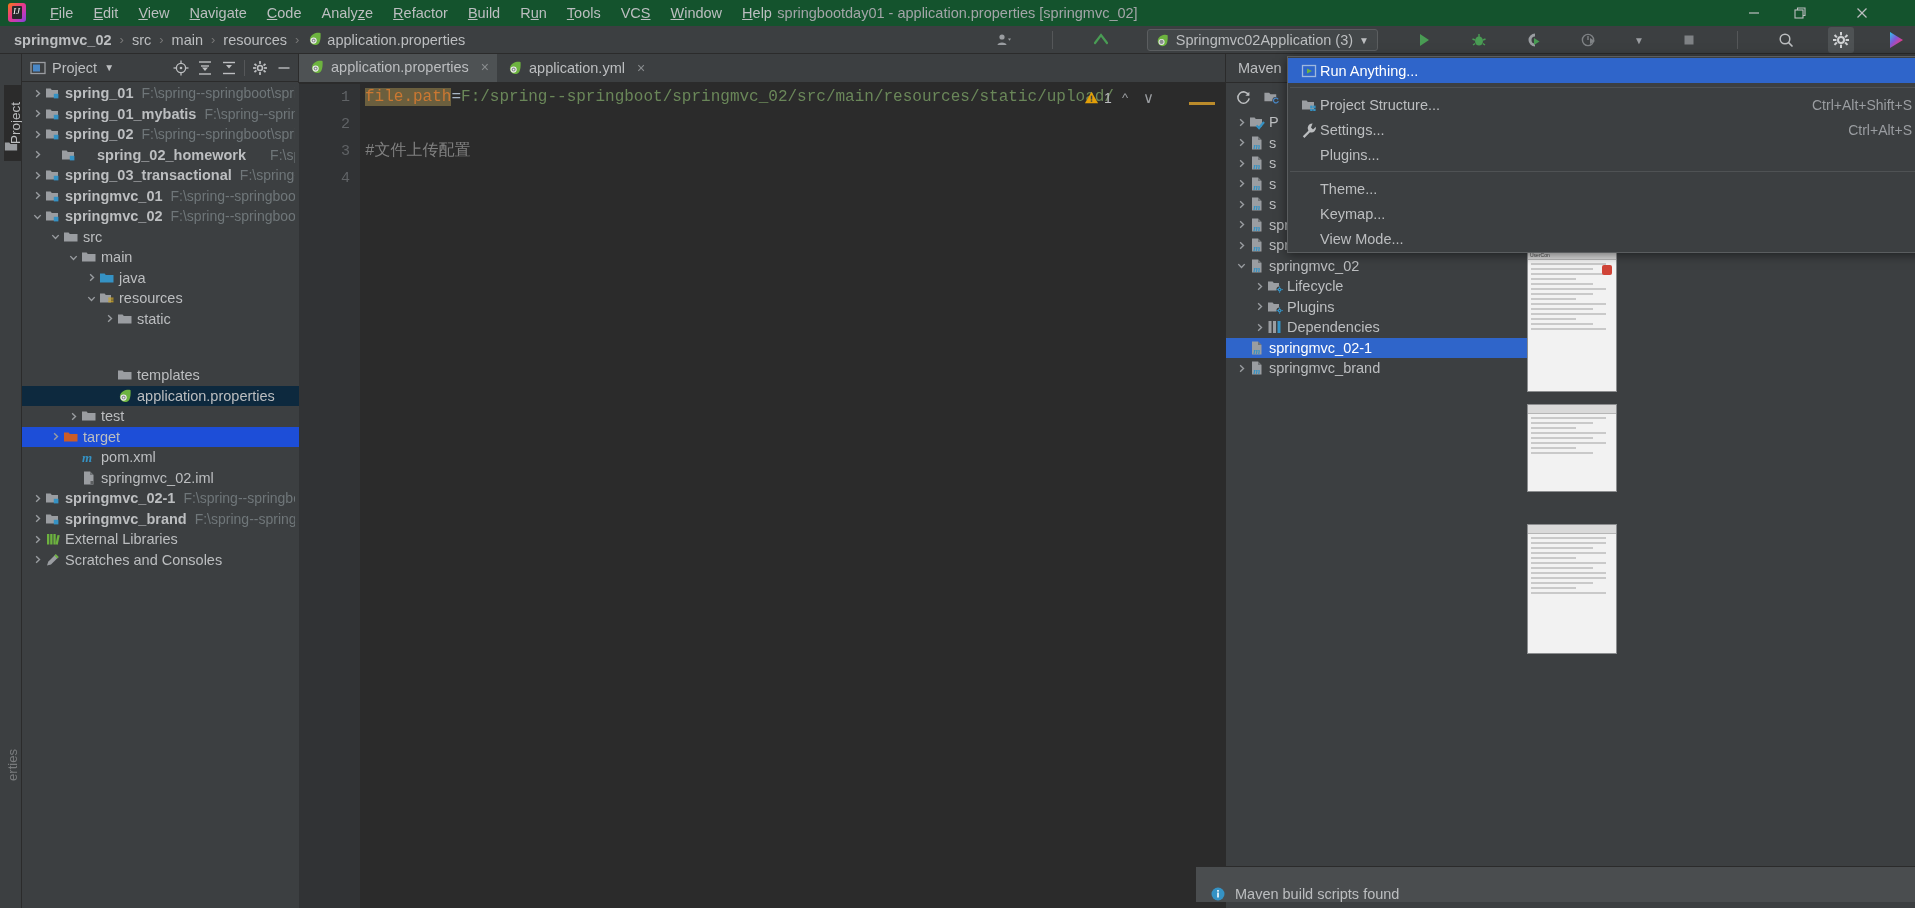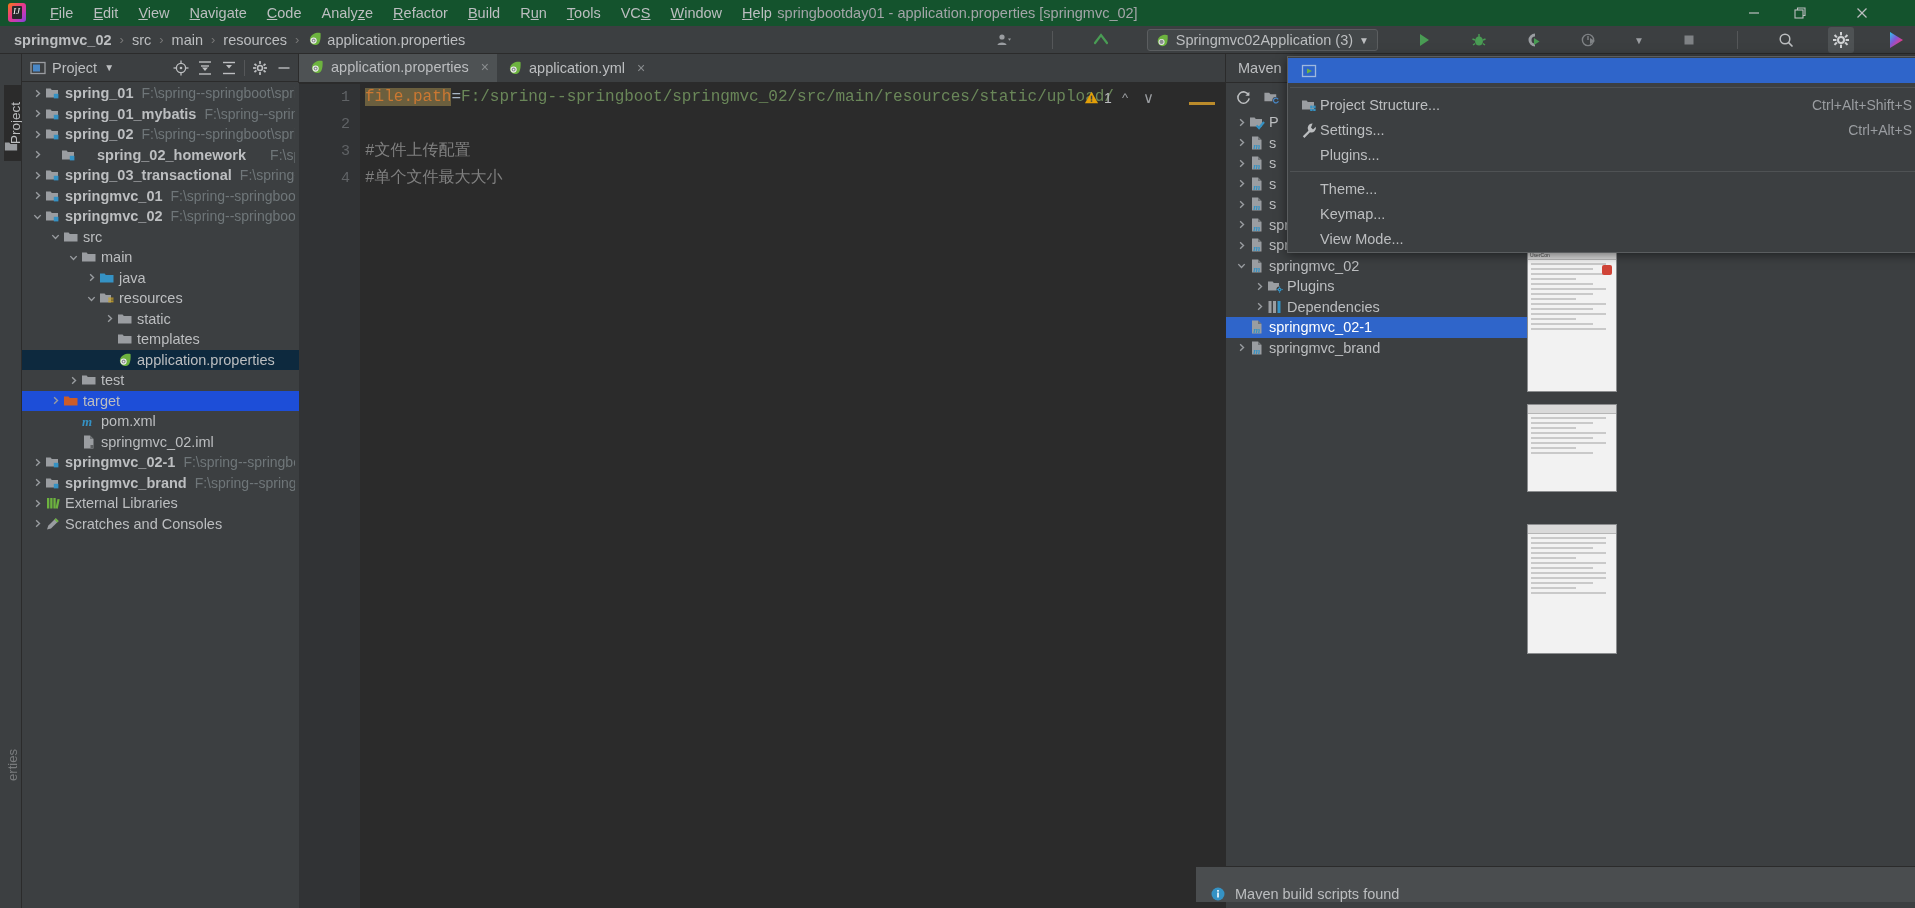--- a/index.html
+++ b/index.html
@@ -575,21 +575,21 @@
             <path d="M4.5 2.5 L8.2 6 L4.5 9.5" fill="none" stroke="#9a9da1" stroke-width="1.5"></path>
           </svg>
         </span>
         <span class="ticon">
           <svg class="ico" width="16" height="16" viewBox="0 0 16 16">
             <path d="M1 3.5 h4.6 l1.2 1.4 H14.5 V12.5 H1 Z" fill="#9a9da1"></path>
           </svg>
         </span>
         <span class="tlabel">static</span>
       </div>
-      <div class="trow" style="padding-left: 80px;">
+      <div class="trow" style="padding-left: 80px; margin-top: 36px;">
         <span class="twist"></span>
         <span class="ticon">
           <svg class="ico" width="16" height="16" viewBox="0 0 16 16">
             <path d="M1 3.5 h4.6 l1.2 1.4 H14.5 V12.5 H1 Z" fill="#9a9da1"></path>
           </svg>
         </span>
         <span class="tlabel">templates</span>
       </div>
       <div class="trow sel" style="padding-left: 80px;">
         <span class="twist"></span>
@@ -744,21 +744,20 @@
   <div id="gutter">
       <div class="lnum">1</div>
       <div class="lnum">2</div>
       <div class="lnum">3</div>
       <div class="lnum">4</div>
     </div>
   <div id="code">
       <div class="cline"><span class="k-key">file.path</span><span class="k-eq">=</span><span class="k-val">F:/spring--springboot/springmvc_02/src/main/resources/static/upload/</span></div>
       <div class="cline">&nbsp;</div>
       <div class="cline"><span class="k-com">#文件上传配置</span></div>
-      <div class="cline"><span class="k-com">#单个文件最大大小</span></div>
     </div>
   <div id="warn-badge">
     <span>
       <svg class="ico" width="15" height="15" viewBox="0 0 16 16">
         <path d="M8 1.8 L15 14 L1 14 Z" fill="#e3a008"></path>
         <rect x="7.2" y="6" width="1.6" height="4.2" fill="#3c3f41"></rect>
         <rect x="7.2" y="11" width="1.6" height="1.6" fill="#3c3f41"></rect>
       </svg>
     </span>
     <span>1</span>
@@ -899,20 +898,41 @@
           </svg>
         </span>
         <span class="ticon">
           <svg class="ico" width="16" height="16" viewBox="0 0 16 16">
             <path d="M3 1.5 h6 l3.5 3.5 V14.5 H3 Z" fill="#9a9da1"></path>
             <path d="M9 1.5 L12.5 5 H9 Z" fill="#6f7275"></path>
             <text x="4.2" y="13.5" font-family="Liberation Serif, serif" font-style="italic" font-weight="bold" font-size="9" fill="#3592c4">m</text>
           </svg>
         </span>
         <span>springmvc_02</span>
+      </div>
+      <div class="mrow" style="padding-left: 26px;">
+        <span class="twist">
+          <svg class="ico" width="11" height="11" viewBox="0 0 12 12">
+            <path d="M4.5 2.5 L8.2 6 L4.5 9.5" fill="none" stroke="#9a9da1" stroke-width="1.5"></path>
+          </svg>
+        </span>
+        <span class="ticon">
+          <svg class="ico" width="16" height="16" viewBox="0 0 16 16">
+            <path d="M1 3.5 h4.6 l1.2 1.4 H12 V12.5 H1 Z" fill="#9a9da1"></path>
+            <circle cx="12.6" cy="11.6" r="3.2" fill="#3c3f41"></circle>
+            <circle cx="12.6" cy="11.6" r="1.3" fill="none" stroke="#3592c4" stroke-width="1.2"></circle>
+            <g fill="#3592c4">
+              <rect x="12.1" y="8.4" width="1" height="1.4"></rect>
+              <rect x="12.1" y="13.4" width="1" height="1.4"></rect>
+              <rect x="9.4" y="11.1" width="1.4" height="1"></rect>
+              <rect x="14.4" y="11.1" width="1.4" height="1"></rect>
+            </g>
+          </svg>
+        </span>
+        <span>Lifecycle</span>
       </div>
       <div class="mrow" style="padding-left: 26px;">
         <span class="twist">
           <svg class="ico" width="11" height="11" viewBox="0 0 12 12">
             <path d="M4.5 2.5 L8.2 6 L4.5 9.5" fill="none" stroke="#9a9da1" stroke-width="1.5"></path>
           </svg>
         </span>
         <span class="ticon">
           <svg class="ico" width="16" height="16" viewBox="0 0 16 16">
             <path d="M1 3.5 h4.6 l1.2 1.4 H12 V12.5 H1 Z" fill="#9a9da1"></path>
@@ -1026,20 +1046,21 @@
 </div>
 
 <div id="popup">
     <div class="pitem hi">
       <span class="pic">
         <svg class="ico" width="16" height="16" viewBox="0 0 16 16">
           <rect x="1.5" y="2.5" width="13" height="11" fill="none" stroke="#9fb8de" stroke-width="1.3"></rect>
           <path d="M6 5.5 L11 8 L6 10.5 Z" fill="#6db33f"></path>
         </svg>
       </span>
+      <span class="plabel">Run Anything...</span>
     </div>
     <div class="psep"></div>
     <div class="pitem">
       <span class="pic">
         <svg class="ico" width="16" height="16" viewBox="0 0 16 16">
           <path d="M1 3.5 h4.6 l1.2 1.4 H13 V12.5 H1 Z" fill="#9a9da1"></path>
           <g fill="#3592c4">
             <rect x="9.2" y="8.6" width="2.4" height="2.4"></rect>
             <rect x="12.2" y="8.6" width="2.4" height="2.4"></rect>
             <rect x="9.2" y="11.6" width="2.4" height="2.4"></rect>

